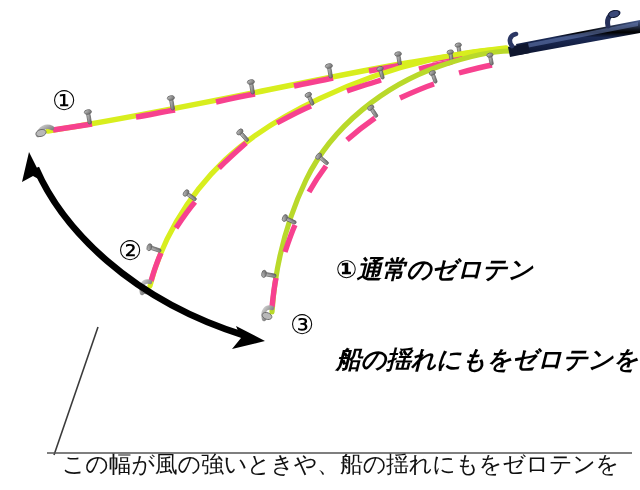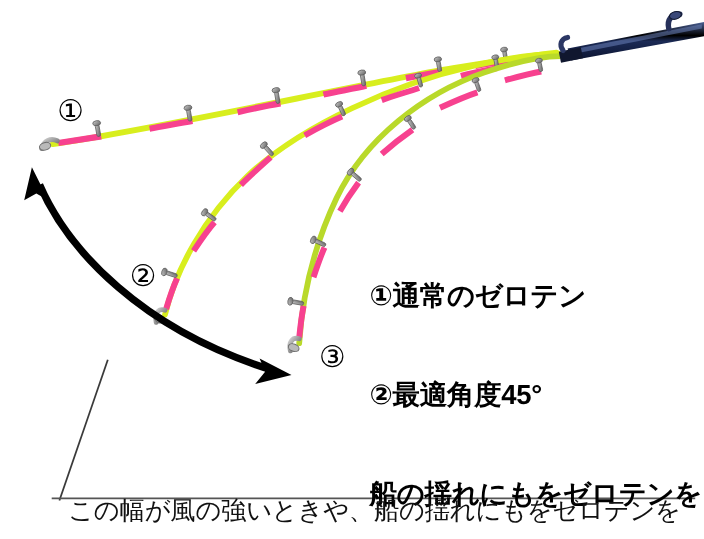--- a/index.html
+++ b/index.html
@@ -30,20 +30,21 @@
     left: 336px;
     top: 194px;
     font-size: 25px;
     line-height: 30px;
     font-weight: 700;
     color: #000000;
     letter-spacing: -0.3px;
   }
   #legend-block div {
     white-space: pre;
+    font-style: italic;
   }
   #caption-block {
     left: 62px;
     top: 382px;
     font-size: 23px;
     line-height: 33px;
     font-weight: 400;
     color: #111111;
     letter-spacing: -0.2px;
   }
@@ -238,21 +239,20 @@
     <line x1="98" y1="327" x2="54" y2="455" stroke="#3a3a3a" stroke-width="1.6"></line>
     <line x1="47" y1="453" x2="632" y2="453" stroke="#555555" stroke-width="1.6"></line>
   </svg>
 
   <div class="marker-num" id="marker-1">①</div>
   <div class="marker-num" id="marker-2">②</div>
   <div class="marker-num" id="marker-3">③</div>
 
   <div class="overlay-text" id="legend-block">
     <div>①通常のゼロテン</div>
-    <div>②最適角度45°</div>
     <div>船の揺れにもをゼロテンを</div>
   </div>
 
   <div class="overlay-text" id="caption-block">
     <div>この幅が風の強いときや、船の揺れにもをゼロテンを</div>
     
   </div>
 
 </div>
 

